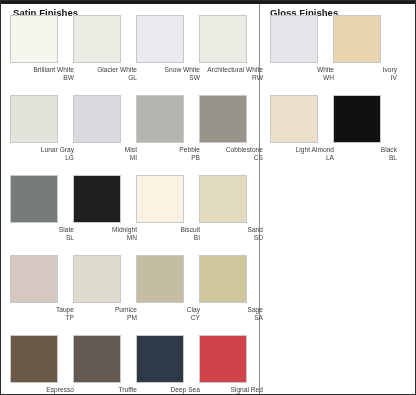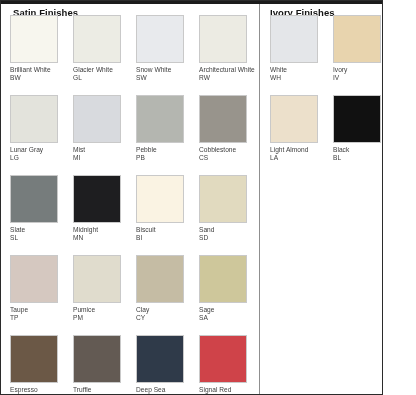--- a/index.html
+++ b/index.html
@@ -5,26 +5,27 @@
   html, body {
     margin: 0;
     padding: 0;
     background: #ffffff;
   }
   body {
     font-family: "Liberation Sans", sans-serif;
   }
   #page {
     position: relative;
-    width: 383px;
+    width: 416px;
     height: 395px;
     background: #ffffff;
     border: 1px solid #2b2b2b;
     box-sizing: border-box;
     overflow: hidden;
+    text-align: right;
   }
   
   .top-rule {
     position: absolute;
     left: 0;
     top: 0;
     width: 416px;
     height: 3px;
     background: #1b1b1b;
   }
@@ -93,21 +94,21 @@
 </head>
 <body>
 
 <div id="page">
 
   <div class="top-rule"></div>
   <div class="section-divider"></div>
 
   <div class="section-title" id="satin-title">Satin Finishes</div>
 
-  <div class="section-title" id="gloss-title">Ivory Finishes</div>
+  <div class="section-title" id="gloss-title">Gloss Finishes</div>
 
   <div class="grid" id="swatch-grid">
       <div class="row">
         <div class="cell c0">
           <div class="chip" style="background: rgb(247, 246, 238);"></div>
           <div class="labels">
             <span class="name">Brilliant White</span>
             <span class="code">BW</span>
           </div>
         </div>

